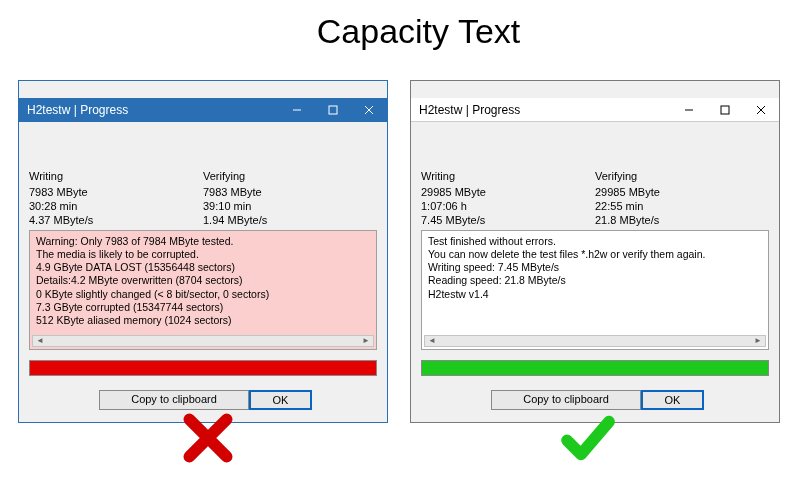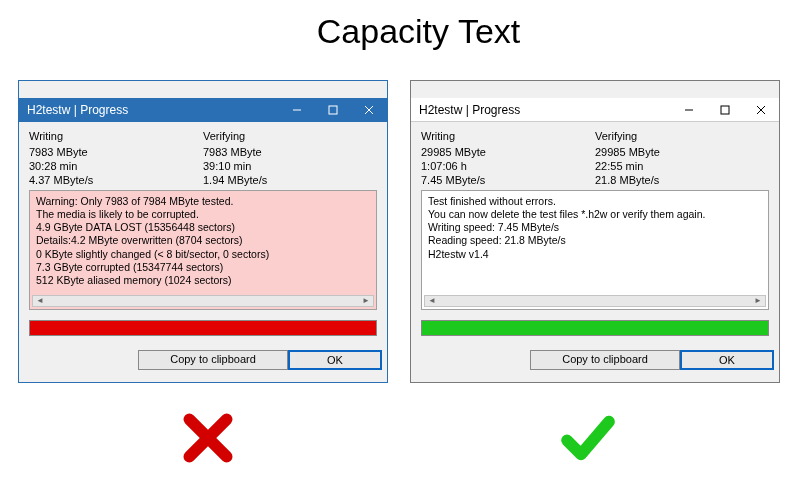--- a/index.html
+++ b/index.html
@@ -52,20 +52,21 @@
   .tb-btn svg { width: 10px; height: 10px; }
   .panel {
     display: flex;
     padding: 8px 10px 4px 10px;
   }
   .panel .col {
     flex: 1;
     display: flex;
     flex-direction: column;
     gap: 2px;
+    margin-top: 40px;
   }
   .panel .col .head { font-weight: 400; margin-bottom: 2px; }
   .logbox {
     margin: 0 10px;
     height: 120px;
     border: 1px solid #a0a0a0;
     padding: 4px 6px;
     font-size: 10.5px;
     line-height: 1.25;
     overflow: hidden;
@@ -90,32 +91,32 @@
   .progress {
     margin: 10px;
     height: 16px;
     border: 1px solid #888;
   }
   .win.left  .progress { background: #e30000; }
   .win.right .progress { background: #e6e6e6; }
   .win.right .progress .fill { background: #1ec91e; width: 100%; height: 100%; }
   .buttons {
     display: flex;
-    justify-content: flex-end;
+    justify-content: center;
     padding: 4px 5px 12px 10px;
   }
   .btn {
     border: 1px solid #888;
     background: #e8e8e8;
     padding: 2px 0;
     font-size: 11px;
     text-align: center;
   }
   .btn.copy { width: 150px; }
-  .btn.ok   { width: 94px; border: 2px solid #0a64c2; background:#e8e8e8; }
+  .btn.ok   { width: 63px; border: 2px solid #0a64c2; background:#e8e8e8; }
   .mark-x, .mark-v {
     position: absolute;
     top: 410px;
     font-size: 50px;
     font-weight: bold;
   }
   .mark-x { left: 180px; color: #d30000; font-family: Arial; }
   .mark-v { left: 560px; color: #1ec91e; }
   .mark-x svg, .mark-v svg { width: 56px; height: 56px; }
 </style>

